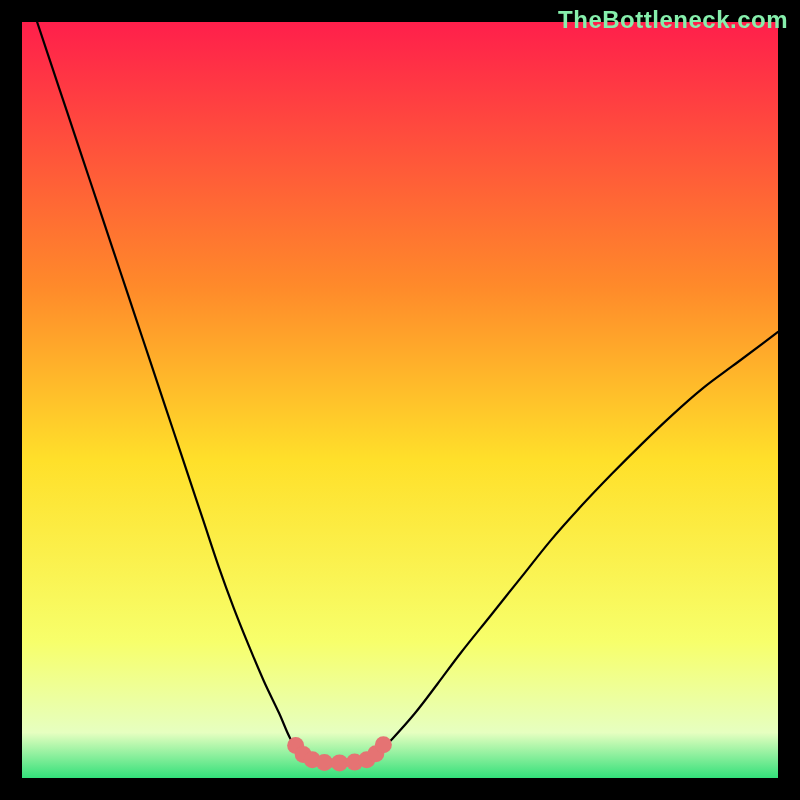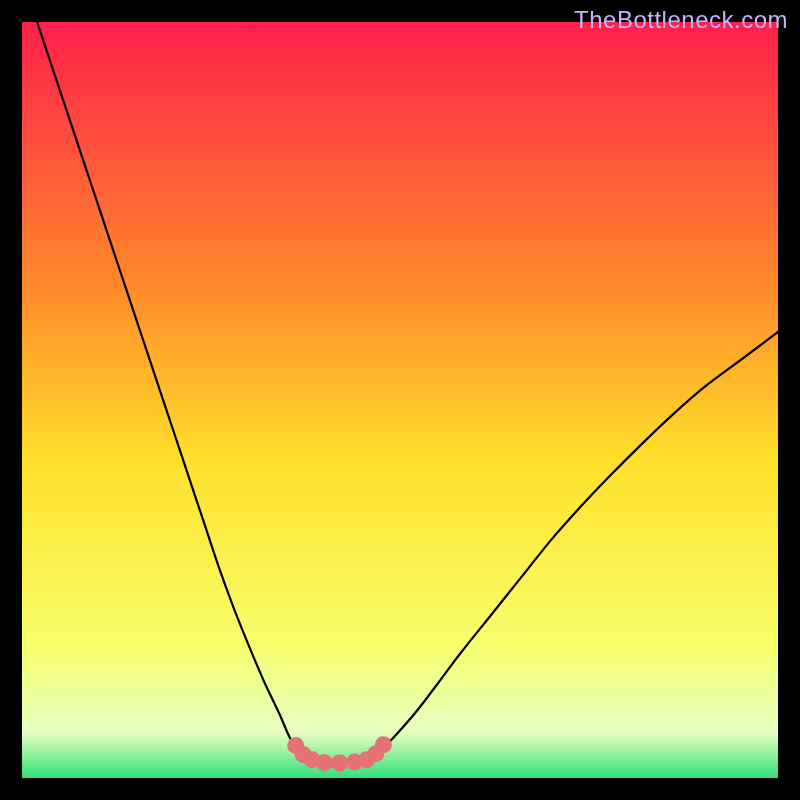--- a/index.html
+++ b/index.html
@@ -14,23 +14,23 @@
   .frame {
     position: relative;
     width: 800px;
     height: 800px;
     background: #000000;
   }
   .watermark {
     position: absolute;
     top: 6px;
     right: 12px;
-    color: #c4b5fd;
+    color: #86efac;
     font-size: 24px;
-    font-weight: 400;
+    font-weight: 700;
     letter-spacing: 0.5px;
     z-index: 5;
   }
   .plot {
     position: absolute;
     left: 22px;
     top: 22px;
     width: 756px;
     height: 756px;
   }

